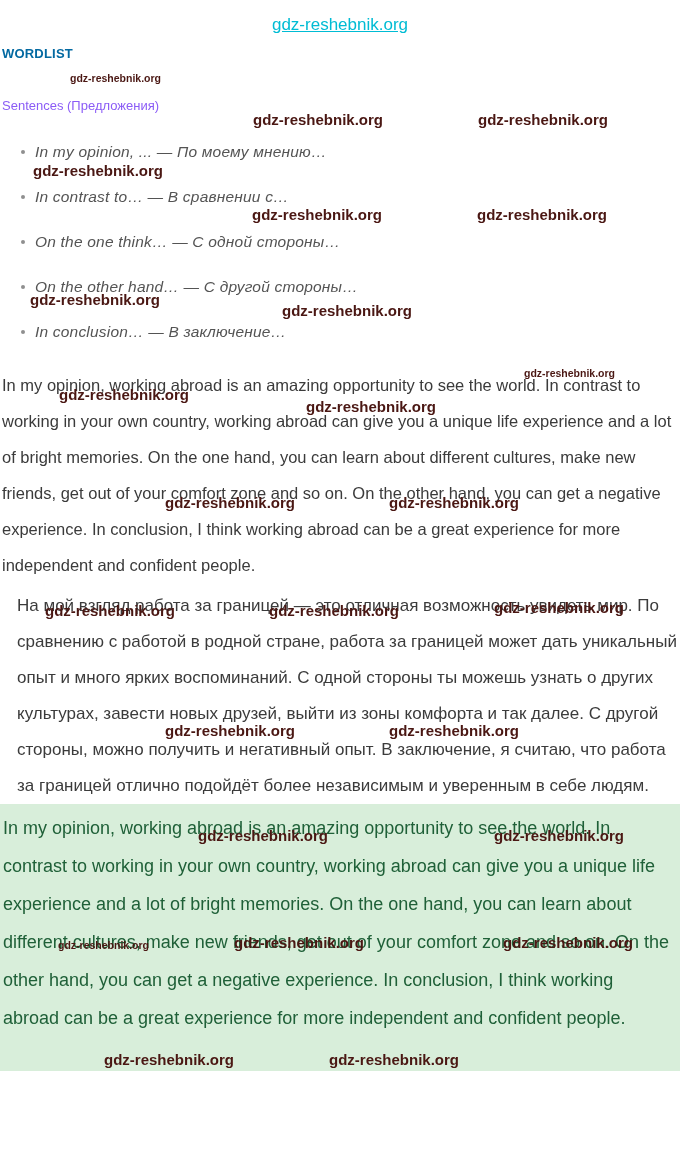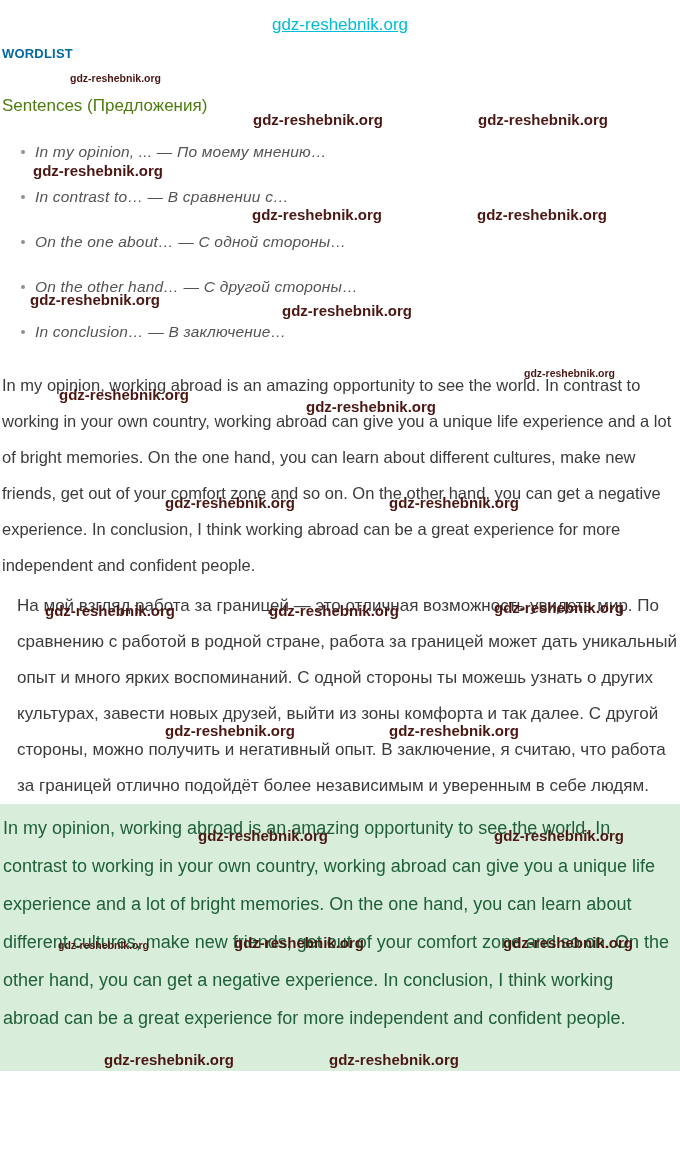--- a/index.html
+++ b/index.html
@@ -34,23 +34,23 @@
   .wordlist {
     margin: 10px 2px 0 2px;
     font-size: 13px;
     line-height: 18px;
     font-weight: 700;
     color: #0369a1;
     letter-spacing: 0.2px;
   }
   .sentences {
     margin: 33px 2px 0 2px;
-    font-size: 17px;
+    font-size: 13px;
     line-height: 19px;
-    color: #4d7c0f;
+    color: #8b5cf6;
   }
   ul.bullets {
     margin-top: 27px;
     list-style: none;
   }
   ul.bullets li {
     position: relative;
     padding-left: 35px;
     margin-bottom: 26px;
     font-size: 15.5px;
@@ -117,21 +117,21 @@
   <a class="top-link">gdz-reshebnik.org</a>
 
 
   <h3 class="wordlist">WORDLIST</h3>
 
   <p class="sentences">Sentences (Предложения)</p>
 
   <ul class="bullets" id="phrase-list">
       <li>In my opinion, ... — По моему мнению…</li>
       <li>In contrast to… — В сравнении с…</li>
-      <li>On the one about… — С одной стороны…</li>
+      <li>On the one think… — С одной стороны…</li>
       <li>On the other hand… — С другой стороны…</li>
       <li>In conclusion… — В заключение…</li>
     </ul>
 
   <p class="para english">In my opinion, working abroad is an amazing opportunity to see the world. In contrast to working in your own country, working abroad can give you a unique life experience and a lot of bright memories. On the one hand, you can learn about different cultures, make new friends, get out of your comfort zone and so on. On the other hand, you can get a negative experience. In conclusion, I think working abroad can be a great experience for more independent and confident people.</p>
 
   <p class="para russian">На мой взгляд работа за границей — это отличная возможность увидеть мир. По сравнению с работой в родной стране, работа за границей может дать уникальный опыт и много ярких воспоминаний. С одной стороны ты можешь узнать о других культурах, завести новых друзей, выйти из зоны комфорта и так далее. С другой стороны, можно получить и негативный опыт. В заключение, я считаю, что работа за границей отлично подойдёт более независимым и уверенным в себе людям.</p>
 
   <div class="highlight">
     <p>In my opinion, working abroad is an amazing opportunity to see the world. In contrast to working in your own country, working abroad can give you a unique life experience and a lot of bright memories. On the one hand, you can learn about different cultures, make new friends, get out of your comfort zone and so on. On the other hand, you can get a negative experience. In conclusion, I think working abroad can be a great experience for more independent and confident people.</p>

